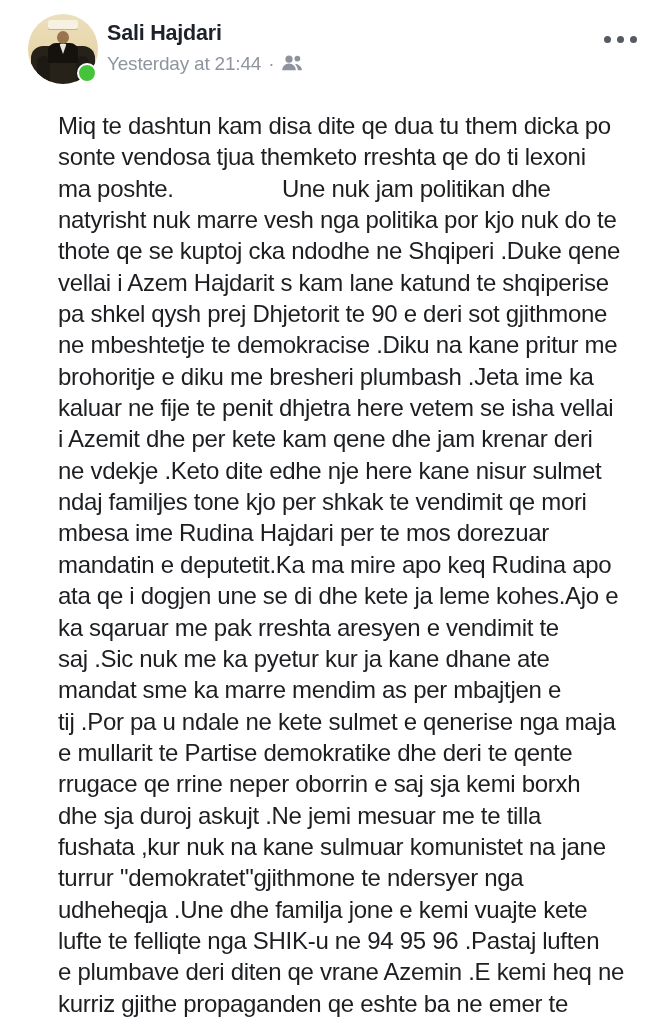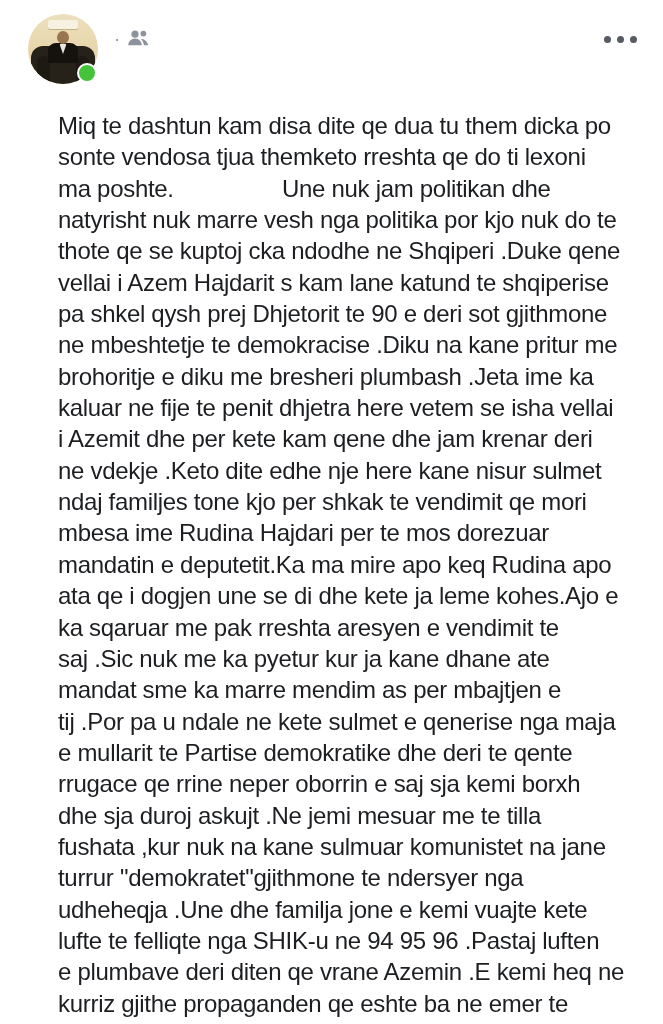--- a/index.html
+++ b/index.html
@@ -145,21 +145,23 @@
         <div class="man-body"></div>
         <div class="chair">
           <div class="chair-armrest-left"></div>
           <div class="chair-armrest-right"></div>
         </div>
       </div>
       <span class="online-dot"></span>
     </div>
 
     <div class="header-text">
+      <div class="author">Sali Hajdari</div>
       <div class="meta">
+        <span>Yesterday at 21:44</span>
         <span class="meta-sep">·</span>
         <span class="friends-icon">
           <svg width="22" height="16" viewBox="0 0 22 16" xmlns="http://www.w3.org/2000/svg">
             <g fill="#8d939c">
               <circle cx="8" cy="4.2" r="3.6"></circle>
               <path d="M1.2 15.2c0-3.8 3-6.8 6.8-6.8s6.8 3 6.8 6.8z"></path>
               <circle cx="16.4" cy="3.6" r="2.9"></circle>
               <path d="M15.1 9.0c3.2.6 5.6 3.1 5.9 6.2h-4.1c-.2-2.4-1.2-4.5-2.9-5.8.4-.2.7-.3 1.1-.4z"></path>
             </g>
           </svg>

